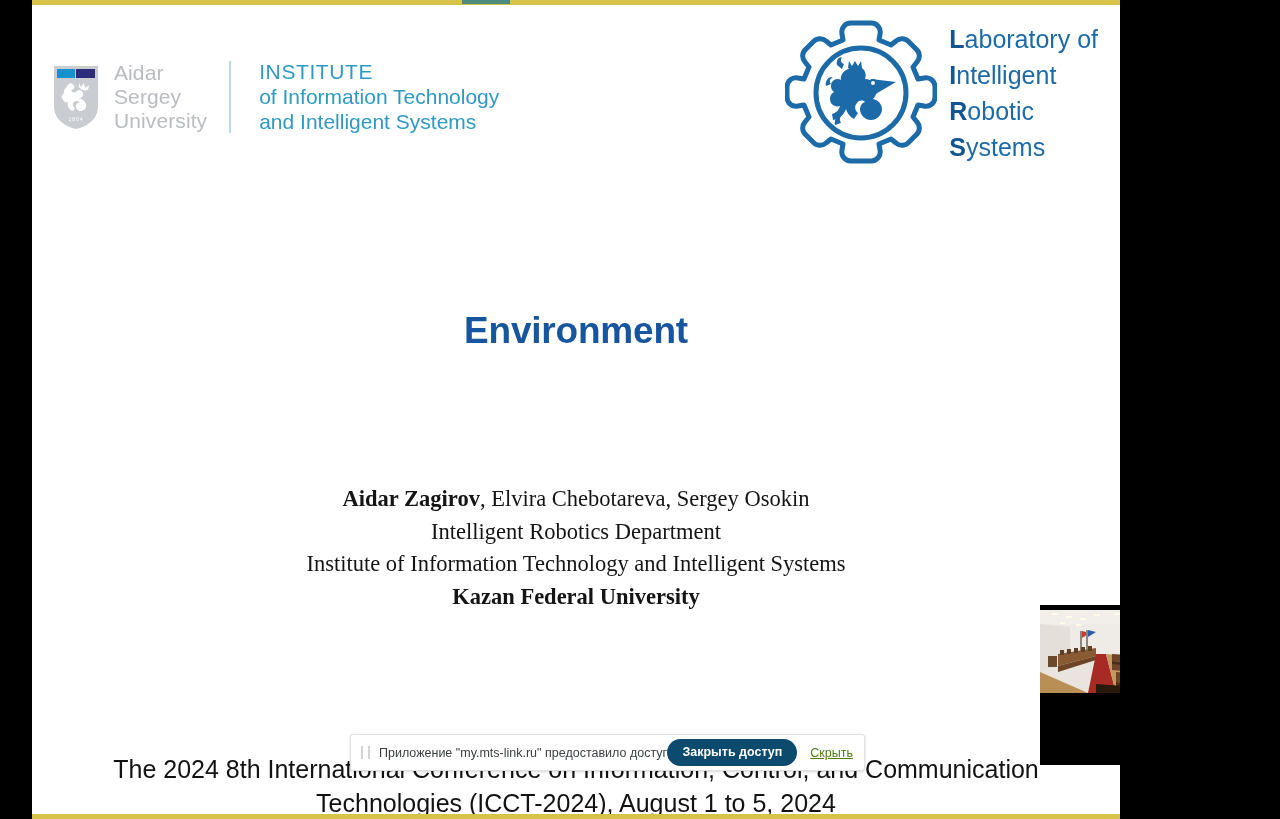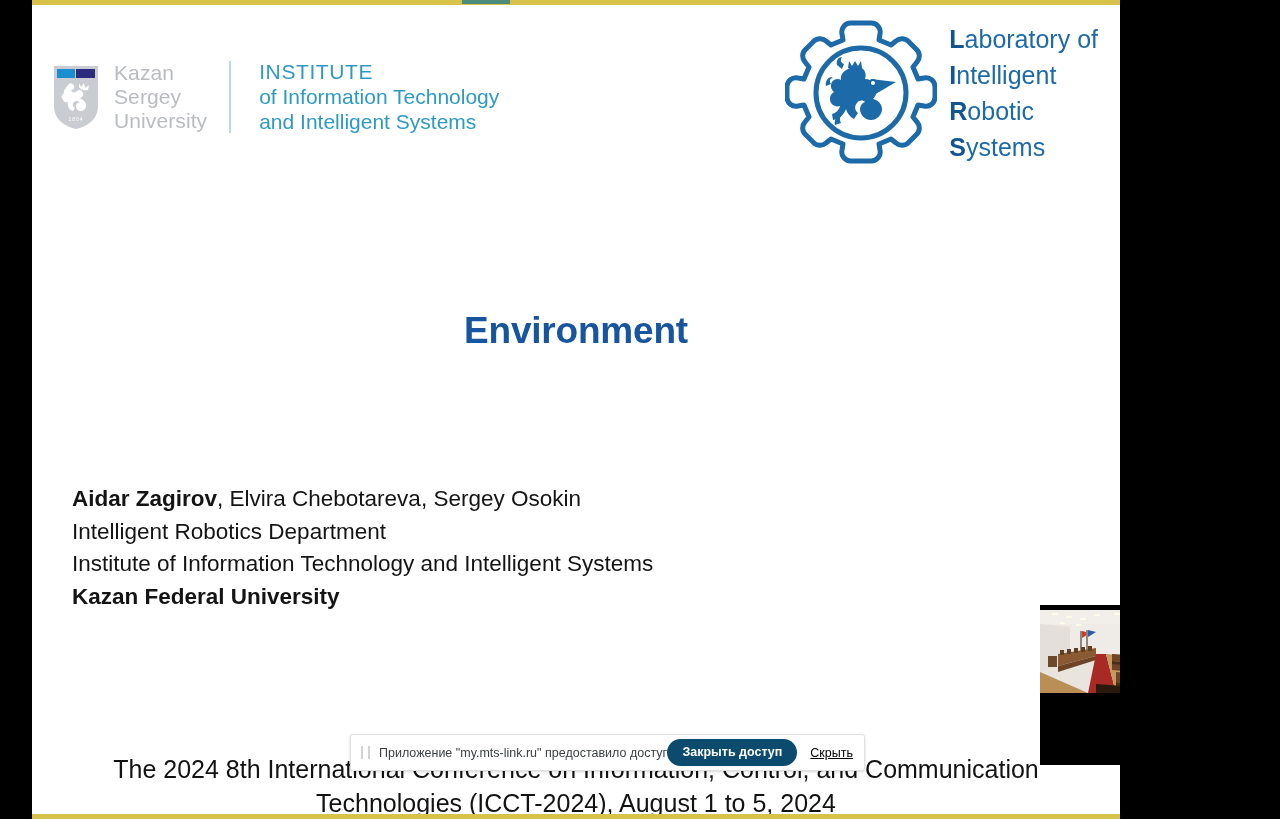--- a/index.html
+++ b/index.html
@@ -144,21 +144,22 @@
     color: #17559e;
     letter-spacing: -.2px;
   }
 
   
   .authors {
     position: absolute;
     left: 40px;
     right: 40px;
     top: 478px;
-    font-family: Liberation Sans, sans-serif;
+    text-align: center;
+    font-family: Liberation Serif, serif;
     font-size: 22.5px;
     line-height: 1.45;
     color: #141414;
   }
   .authors .ln { display: block; white-space: nowrap; }
   .authors .bold { font-weight: 700; }
 
   
   .conference {
     position: absolute;
@@ -226,21 +227,21 @@
     cursor: pointer;
     line-height: 1;
     white-space: nowrap;
   }
   .hide-link {
     flex: none;
     margin-left: 13px;
     margin-right: 2px;
     font-family: "Liberation Sans", sans-serif;
     font-size: 12.5px;
-    color: #000000;
+    color: #4d7c0f;
     text-decoration: underline;
     cursor: pointer;
     white-space: nowrap;
   }
 
   
   .video-tile {
     position: absolute;
     left: 1008px;
     top: 600px;
@@ -271,21 +272,21 @@
             <path d="M16 22 c2 -3 5 -2 6 1 c1 3 -1 4 -3 4 c1 3 4 3 6 1 c2 -2 5 -1 6 2 c1 3 -2 5 -4 5
                      c3 1 6 3 7 6 c1 4 -2 7 -5 7 c-3 0 -5 -2 -5 -5 c0 -2 2 -4 4 -3 c-1 -2 -4 -3 -6 -1
                      c-2 2 -1 5 1 6 l-2 3 c-4 -1 -6 -5 -5 -9 c-2 1 -4 0 -5 -2 c-1 -3 1 -5 3 -5
                      c-2 -1 -3 -4 -1 -6 Z"></path>
             <path d="M27 20 l2 4 l3 -4 l1 5 l4 -3 l-1 5 c-3 1 -7 0 -9 -3 Z"></path>
             <path d="M12 30 c-2 1 -3 4 -2 6 l3 -1 c-1 -2 0 -4 2 -4 Z"></path>
           </g>
           <text x="24" y="58" font-family="Liberation Sans, sans-serif" font-size="5" fill="#ffffff" text-anchor="middle" letter-spacing="1">1804</text>
         </svg>
 
-        <div class="kfu-words"><span>Kazan</span>
+        <div class="kfu-words"><span>Aidar</span>
 <span>Sergey</span>
 <span>University</span></div>
 
         <div class="kfu-divider"></div>
 
         <div class="itis-words"><span class="itis-cap">INSTITUTE</span>
 <span>of Information Technology</span>
 <span>and Intelligent Systems</span></div>
       </div>
 

